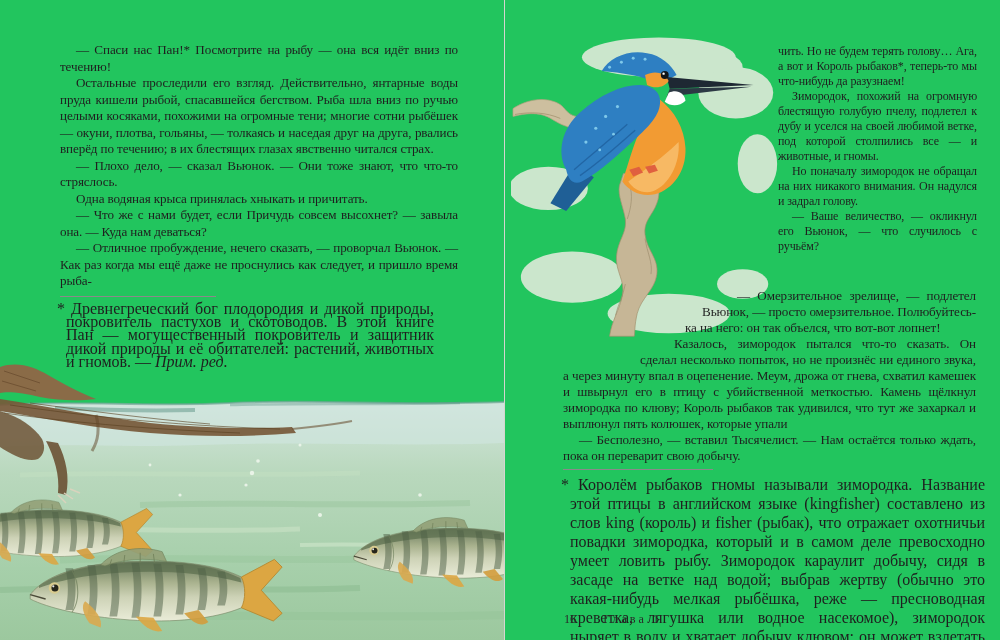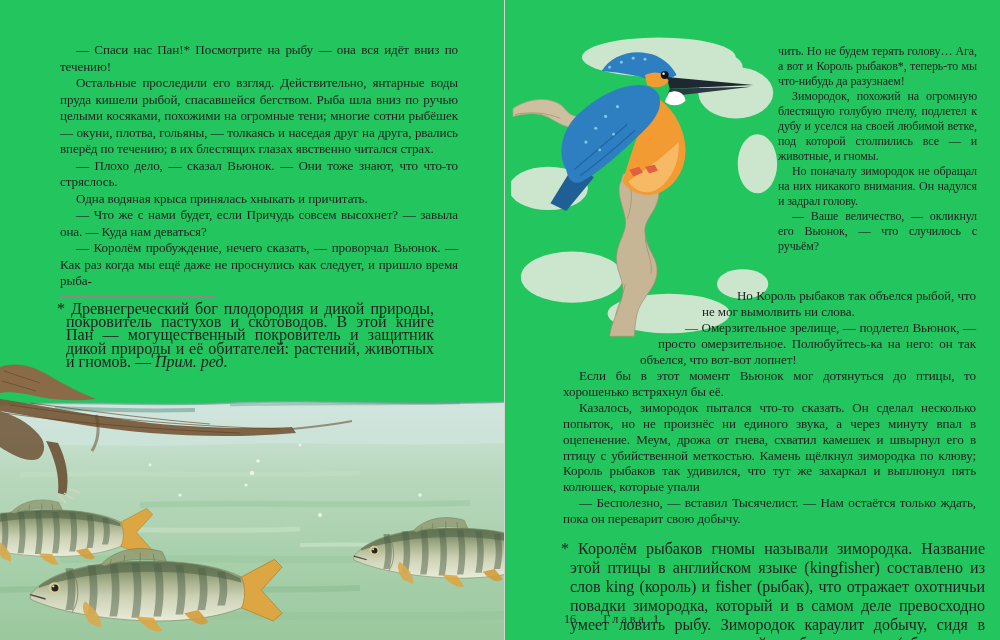--- a/index.html
+++ b/index.html
@@ -52,21 +52,21 @@
 <div class="spread">
 
   <div class="page page-left">
 
     <div class="left-flow">
       <p class="bp">— Спаси нас Пан!* Посмотрите на рыбу — она вся идёт вниз по течению!</p>
       <p class="bp">Остальные проследили его взгляд. Действительно, янтарные воды пруда кишели рыбой, спасавшейся бегством. Рыба шла вниз по ручью целыми косяками, похожими на огромные тени; многие сотни рыбёшек — окуни, плотва, гольяны, — толкаясь и наседая друг на друга, рвались вперёд по течению; в их блестящих глазах явственно читался страх.</p>
       <p class="bp">— Плохо дело, — сказал Вьюнок. — Они тоже знают, что что-то стряслось.</p>
       <p class="bp">Одна водяная крыса принялась хныкать и причитать.</p>
       <p class="bp">— Что же с нами будет, если Причудь совсем высохнет? — завыла она. — Куда нам деваться?</p>
-      <p class="bp">— Королём пробуждение, нечего сказать, — проворчал Вьюнок. — Как раз когда мы ещё даже не проснулись как следует, и пришло время рыба-</p>
+      <p class="bp">— Отличное пробуждение, нечего сказать, — проворчал Вьюнок. — Как раз когда мы ещё даже не проснулись как следует, и пришло время рыба-</p>
       <hr class="fn-rule left">
       <p class="footnote"><span>* Древнегреческий бог плодородия и дикой природы, покровитель пастухов и скотоводов. В этой книге Пан — могущественный покровитель и защитник дикой природы и её обитателей: растений, животных и гномов. — </span><em>Прим. ред.</em></p>
     </div>
 
     <svg class="water-art" width="504" height="285" viewBox="0 0 504 285">
       <defs>
         <linearGradient id="waterGrad" x1="0" y1="0" x2="0" y2="1">
           <stop offset="0" stop-color="#d3e6dd"></stop>
           <stop offset="0.3" stop-color="#b9d8bd"></stop>
           <stop offset="0.7" stop-color="#a6cfaa"></stop>
@@ -214,23 +214,21 @@
       <p class="bp">Но поначалу зимородок не обращал на них никакого внимания. Он надулся и задрал голову.</p>
       <p class="bp">— Ваше величество, — окликнул его Вьюнок, — что случилось с ручьём?</p>
     </div>
 
     <div class="right-flow">
       <div class="st st1"></div>
       <div class="st st2"></div>
       <div class="st st3"></div>
       <div class="st st4"></div>
       <div class="st st5"></div>
-      <p class="bp noindent">Но Король рыбаков так объелся рыбой, что не мог вымолвить ни слова.</p>
       <p class="bp noindent">— Омерзительное зрелище, — подлетел Вьюнок, — просто омерзительное. Полюбуйтесь-ка на него: он так объелся, что вот-вот лопнет!</p>
-      <p class="bp">Если бы в этот момент Вьюнок мог дотянуться до птицы, то хорошенько встряхнул бы её.</p>
       <p class="bp">Казалось, зимородок пытался что-то сказать. Он сделал несколько попыток, но не произнёс ни единого звука, а через минуту впал в оцепенение. Меум, дрожа от гнева, схватил камешек и швырнул его в птицу с убийственной меткостью. Камень щёлкнул зимородка по клюву; Король рыбаков так удивился, что тут же захаркал и выплюнул пять колюшек, которые упали</p>
       <p class="bp">— Бесполезно, — вставил Тысячелист. — Нам остаётся только ждать, пока он переварит свою добычу.</p>
       <hr class="fn-rule right">
       <p class="footnote"><span>* Королём рыбаков гномы называли зимородка. Название этой птицы в английском языке (kingfisher) составлено из слов king (король) и fisher (рыбак), что отражает охотничьи повадки зимородка, который и в самом деле превосходно умеет ловить рыбу. Зимородок караулит добычу, сидя в засаде на ветке над водой; выбрав жертву (обычно это какая-нибудь мелкая рыбёшка, реже — пресноводная креветка, лягушка или водное насекомое), зимородок ныряет в воду и хватает добычу клювом; он может взлетать с добычей прямо из-под воды. В день зимородок съедает 10–12 рыбок. — </span><em>Прим. ред.</em></p>
     </div>
 
     <div class="page-footer">
       <span class="pagenum">16</span>
       <span class="chapter">Глава 1</span>
     </div>

